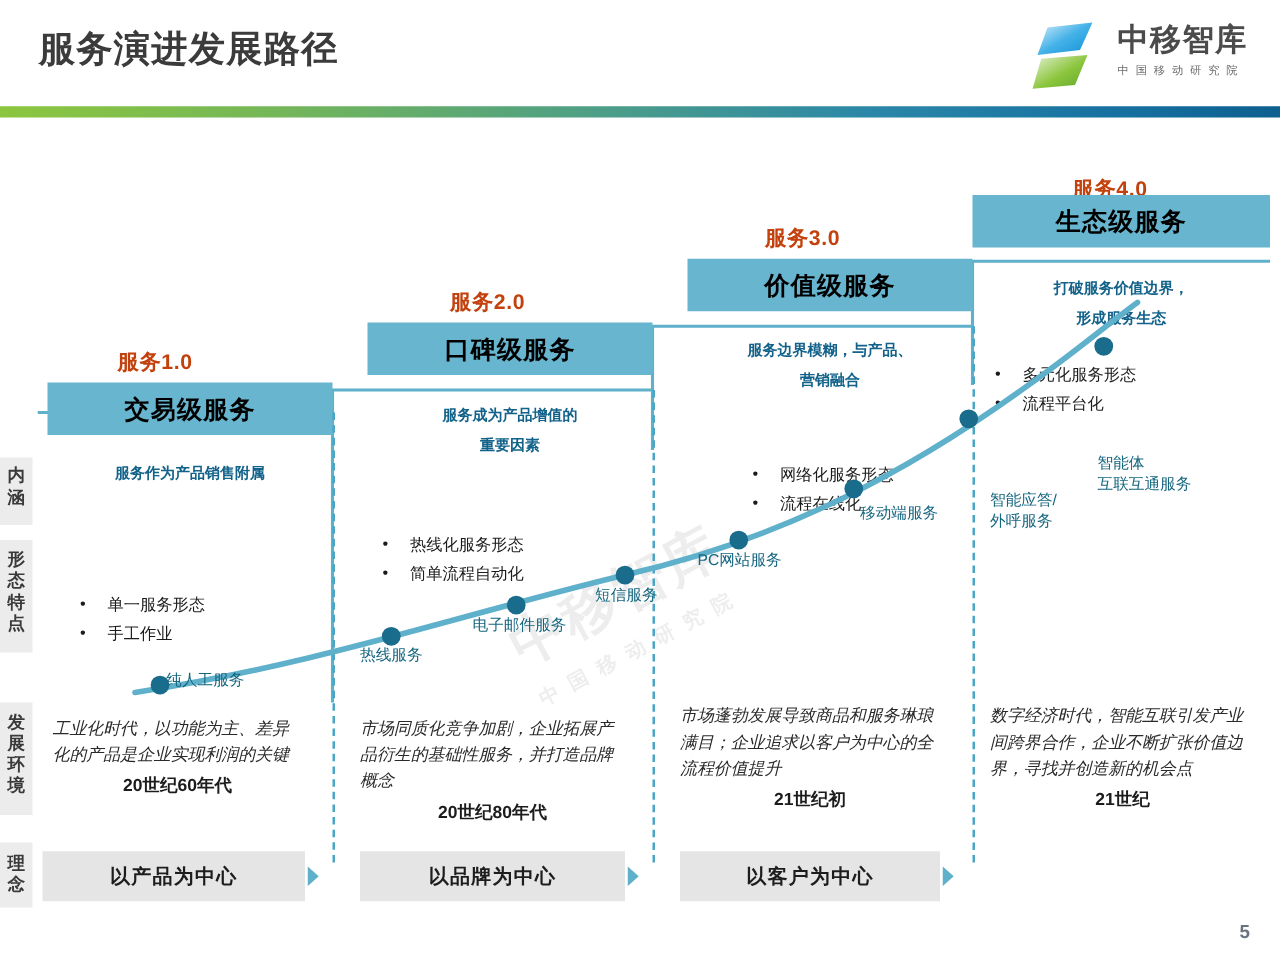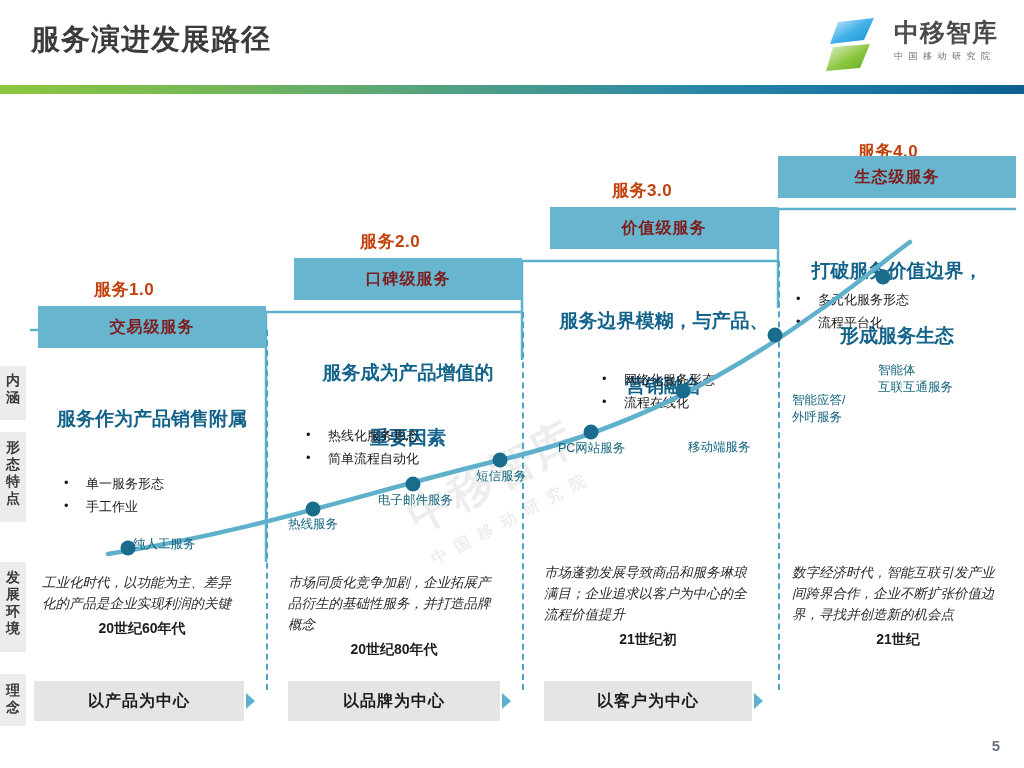--- a/index.html
+++ b/index.html
@@ -51,28 +51,28 @@
 
   
   .svc-tag {
     position: absolute; font-size: 17px; font-weight: 700;
     color: #c2410c; letter-spacing: 0.5px; white-space: nowrap;
   }
   
   .title-bar {
     position: absolute; height: 42px; background: #67b5ce;
     display: flex; align-items: center; justify-content: center;
-    font-size: 16px; font-weight: 700; color: #7f1d1d; letter-spacing: 1px;
+    font-size: 20px; font-weight: 700; color: #000000; letter-spacing: 1px;
     white-space: nowrap;
   }
   
   .col-body { position: absolute; }
   .col-head {
-    font-size: 19px; font-weight: 700; color: #12628a;
-    text-align: center; line-height: 24px; white-space: nowrap; margin-top: 41px;
+    font-size: 12px; font-weight: 700; color: #12628a;
+    text-align: center; line-height: 24px; white-space: nowrap;
   }
   .bullets { position: absolute; font-size: 13px; color: #1b1b1b; line-height: 23px; }
   .bullets li { list-style: none; position: relative; padding-left: 26px; white-space: nowrap; }
   .bullets li:before {
     content: "•"; position: absolute; left: 4px; top: -1px;
     font-size: 13px; color: #1b1b1b;
   }
 
   
   .curve-layer { position: absolute; left: 0; top: 0; width: 986px; height: 560px; pointer-events: none; }
@@ -251,21 +251,21 @@
         <circle cx="745" cy="205" r="7.5" fill="#1a6c8c"></circle>
         <circle cx="853" cy="147" r="7.5" fill="#1a6c8c"></circle>
       </g>
     </svg>
 
     <div class="node-label" style="left:103px; top:406px;">纯人工服务</div>
     <div class="node-label" style="left:258px; top:386px;">热线服务</div>
     <div class="node-label" style="left:348px; top:362px;">电子邮件服务</div>
     <div class="node-label" style="left:446px; top:338px;text-align:right;">短信服务</div>
     <div class="node-label" style="left:528px; top:310px;">PC网站服务</div>
-    <div class="node-label" style="left:658px; top:272px;margin-top:37px;">移动端服务</div>
+    <div class="node-label" style="left:658px; top:272px;">移动端服务</div>
     <div class="node-label" style="left:762px; top:262px; width:78px; white-space:normal;">
       <span>智能应答/</span><br>
       <span>外呼服务</span>
     </div>
     <div class="node-label" style="left:848px; top:232px; width:140px; white-space:normal;">
       <span>智能体</span><br>
       <span>互联互通服务</span>
     </div>
   </div>
 

